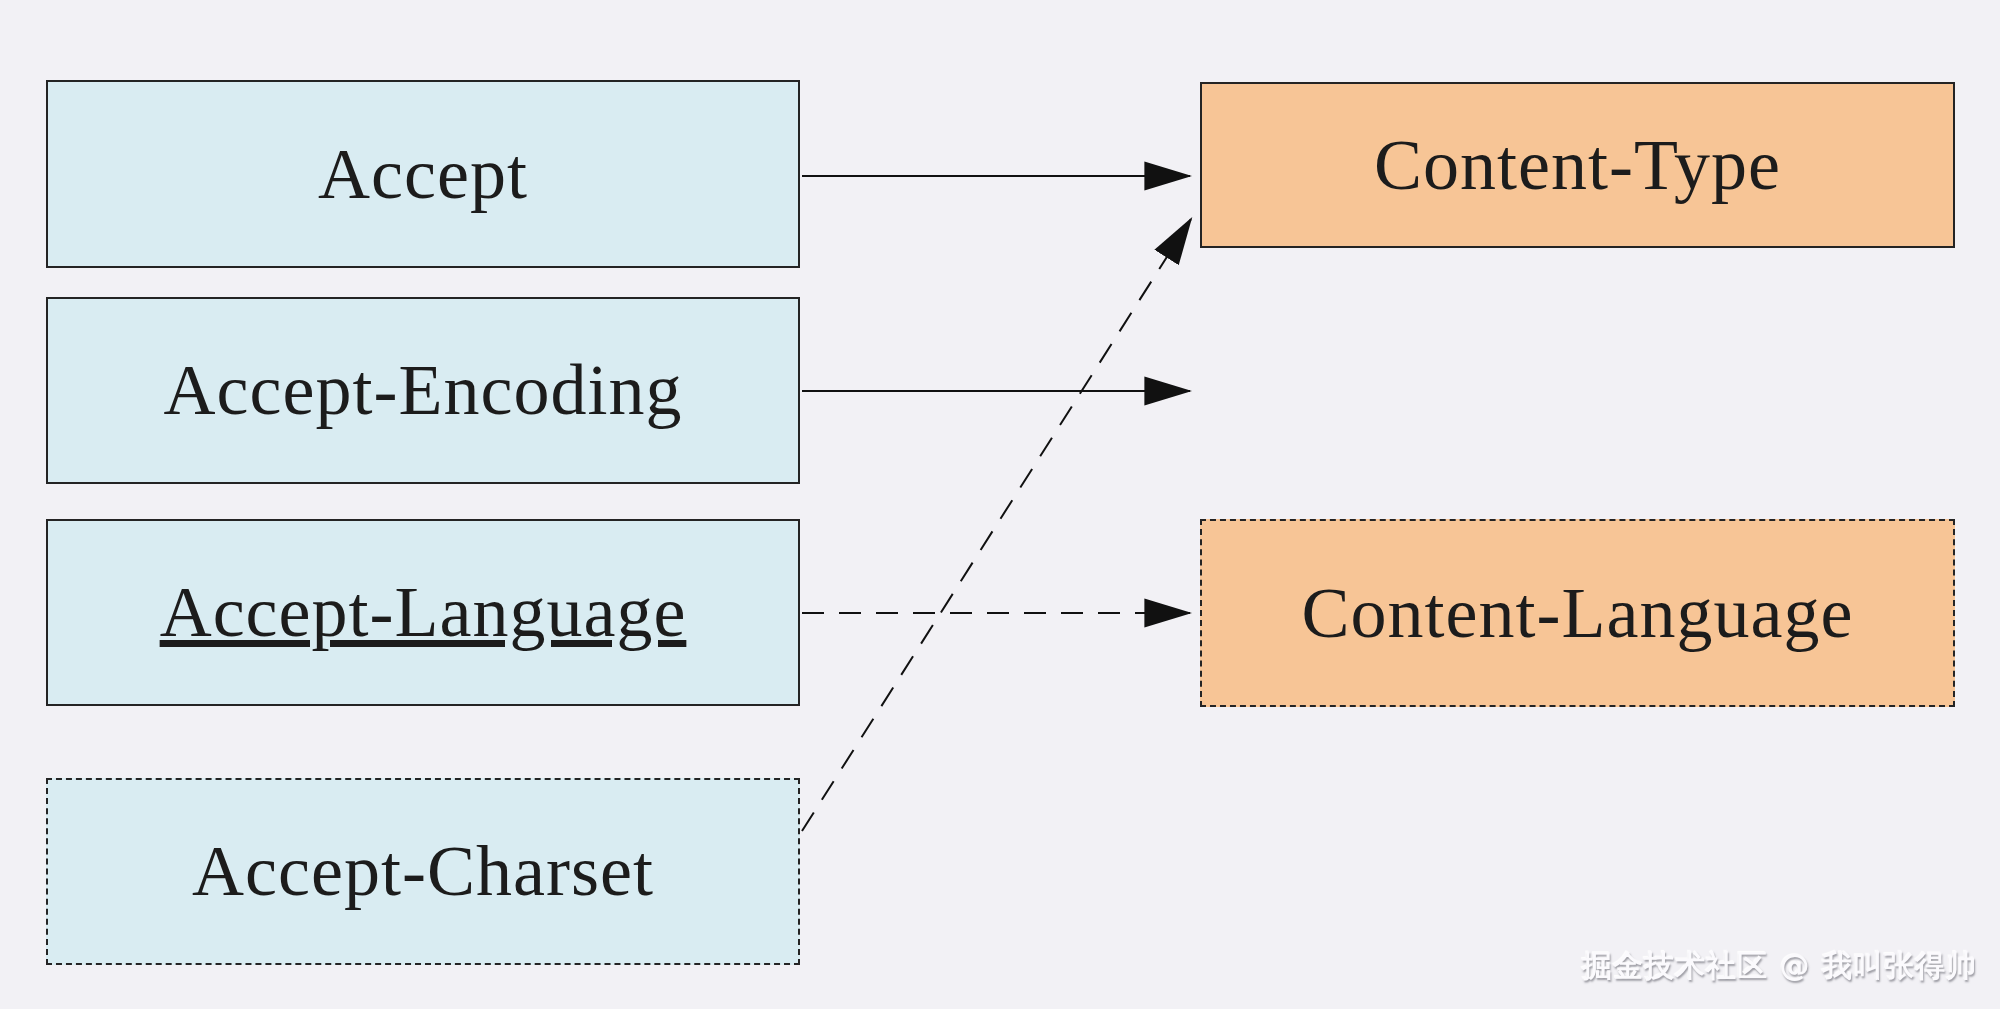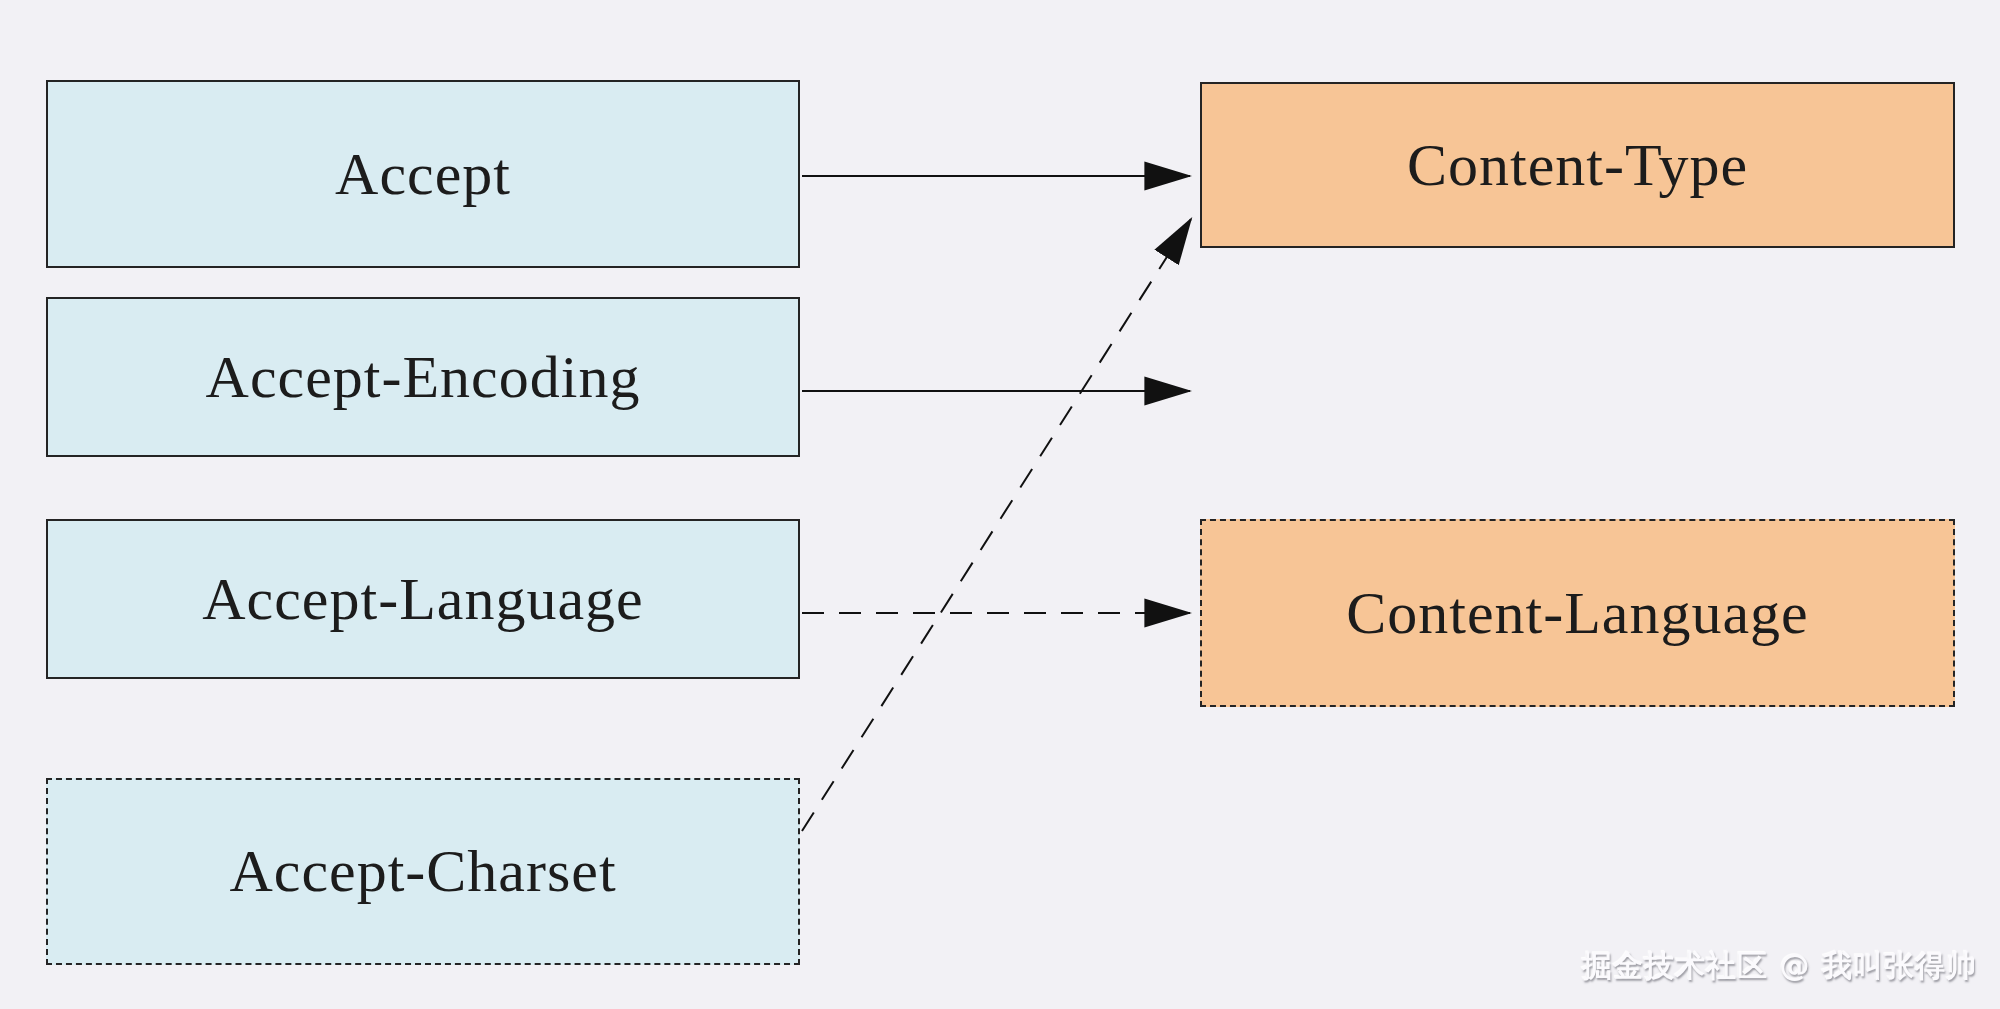--- a/index.html
+++ b/index.html
@@ -18,21 +18,21 @@
     width: 2000px;
     height: 1009px;
     background: var(--background, #f2f1f5);
   }
   .box {
     position: absolute;
     box-sizing: border-box;
     display: flex;
     align-items: center;
     justify-content: center;
-    font-size: 60px;
+    font-size: 72px;
     color: #1c1c1c;
     letter-spacing: 1px;
     white-space: nowrap;
   }
   .box.left {
     left: 46px;
     width: 754px;
     background: var(--left-box-fill, #d9ecf2);
     border: 2px solid var(--border, #242424);
   }
@@ -41,22 +41,22 @@
     width: 755px;
     background: var(--right-box-fill, #f7c596);
     border: 2px solid var(--border, #242424);
   }
   .box.dashed {
     border-style: dashed;
     align-items: center;
   }
   
   .l1 { top: 80px;  height: 188px; }
-  .l2 { top: 297px; height: 160px; }
-  .l3 { top: 519px; height: 160px; }
+  .l2 { top: 297px; height: 187px; }
+  .l3 { top: 519px; height: 187px; text-decoration: underline; }
   .l4 { top: 738px; height: 187px; margin-top: 40px; }
   .r1 { top: 82px;  height: 166px; }
   .r2 { top: 295px; height: 187px; }
   .r3 { top: 519px; height: 188px; }
 
   svg.edges {
     position: absolute;
     left: 0;
     top: 0;
     width: 2000px;

